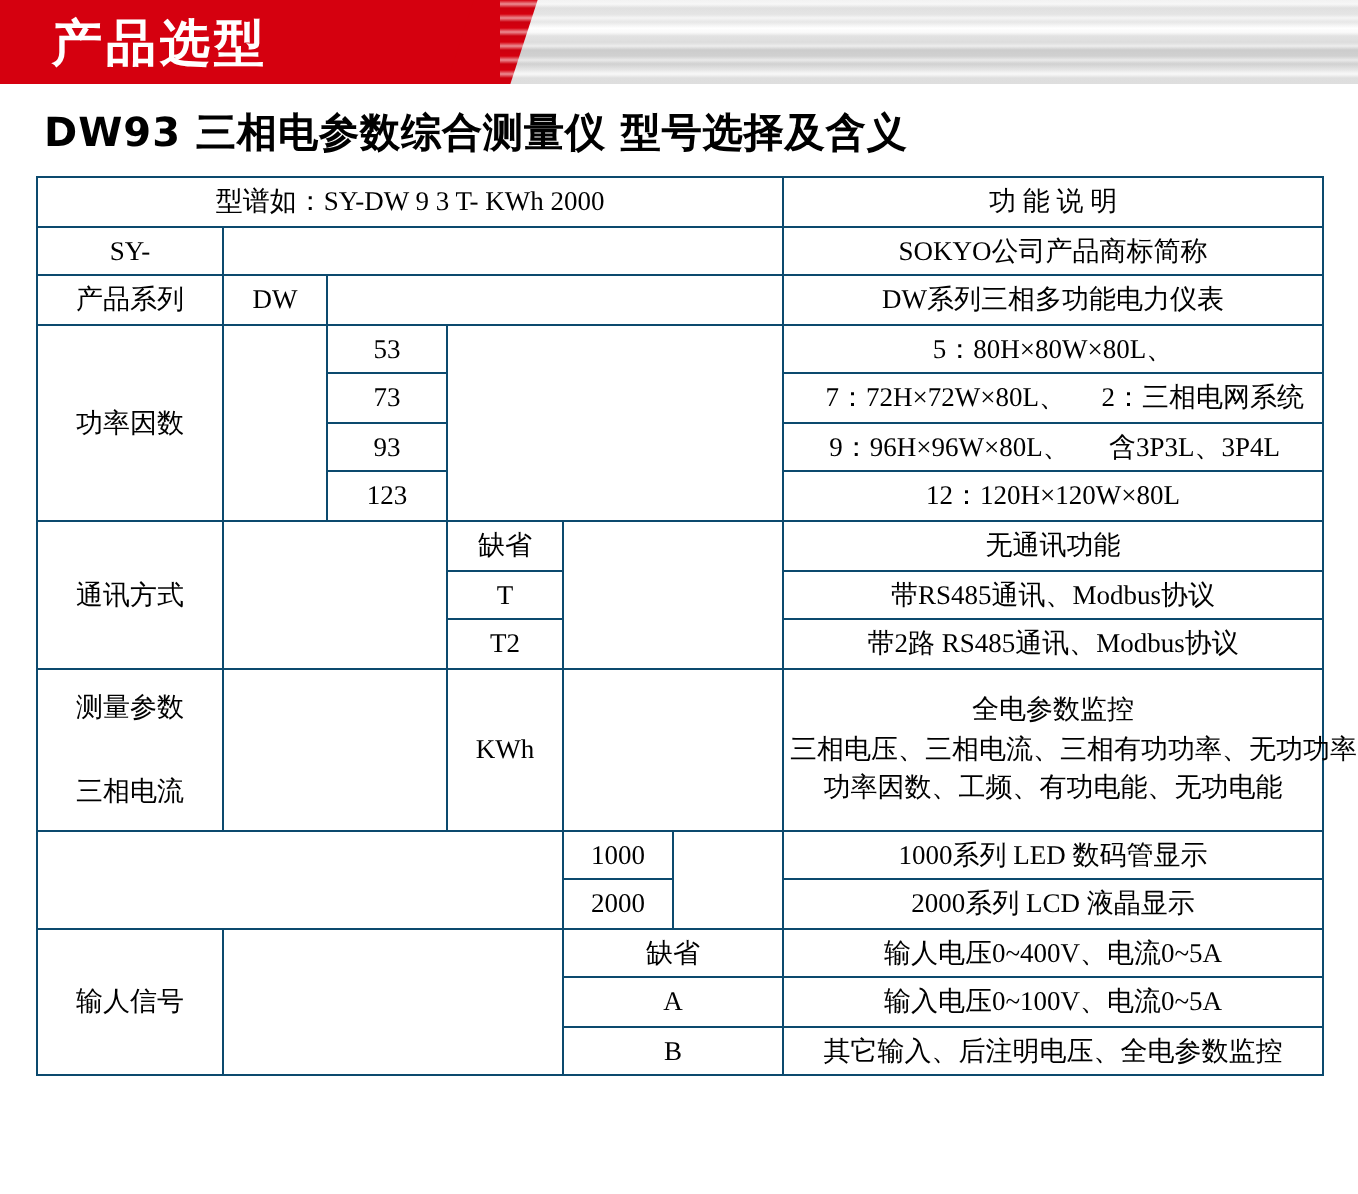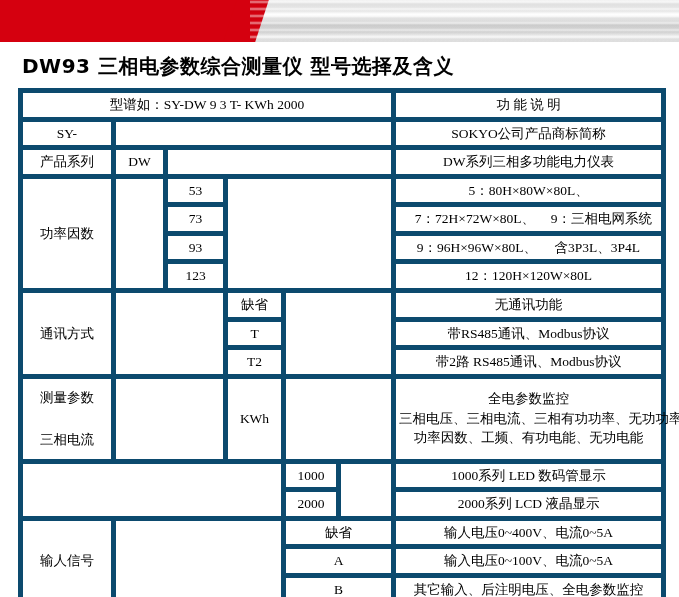--- a/index.html
+++ b/index.html
@@ -80,21 +80,21 @@
   
   .tbl-wrap {
     margin: 0 18px;
   }
   table.spec {
     border-collapse: collapse;
     width: 643px;
     table-layout: fixed;
   }
   table.spec td {
-    border: 5px solid #0c4a6e;
+    border: 1px solid #0c4a6e;
     font-size: 13.5px;
     text-align: center;
     vertical-align: middle;
     padding: 2px 3px;
     line-height: 1.45;
     white-space: nowrap;
   }
   td.left {
     text-align: left;
     padding-left: 10px;
@@ -103,20 +103,21 @@
   td.noborder-t { border-top: none; }
   .multi { line-height: 1.5; }
   .hdr td { font-size: 14px; padding: 4px 3px; }
 </style>
 </head>
 <body>
 
 <div class="banner">
   <div class="banner-red"></div>
   <div class="banner-streak"></div>
+  <div class="banner-title">产品选型</div>
 </div>
 
 <div class="subtitle">DW93  三相电参数综合测量仪  型号选择及含义</div>
 
 <div class="tbl-wrap">
 <table class="spec">
   <colgroup>
     <col style="width:93px">
     <col style="width:52px">
     <col style="width:60px">
@@ -149,21 +150,21 @@
     <td rowspan="4">功率因数</td>
     <td rowspan="4"></td>
     <td>53</td>
     <td colspan="3" rowspan="4"></td>
     <td class="left noborder-b">5：80H×80W×80L、</td>
   </tr>
   <tr>
     <td>73</td>
     <td class="left noborder-b noborder-t">
       <span>7：72H×72W×80L、</span>
-      <span style="float:right;padding-right:6px">9：三相电网系统</span>
+      <span style="float:right;padding-right:6px">2：三相电网系统</span>
     </td>
   </tr>
   <tr>
     <td>93</td>
     <td class="left noborder-b noborder-t">
       <span>9：96H×96W×80L、</span>
       <span style="float:right;padding-right:18px">含3P3L、3P4L</span>
     </td>
   </tr>
   <tr>

